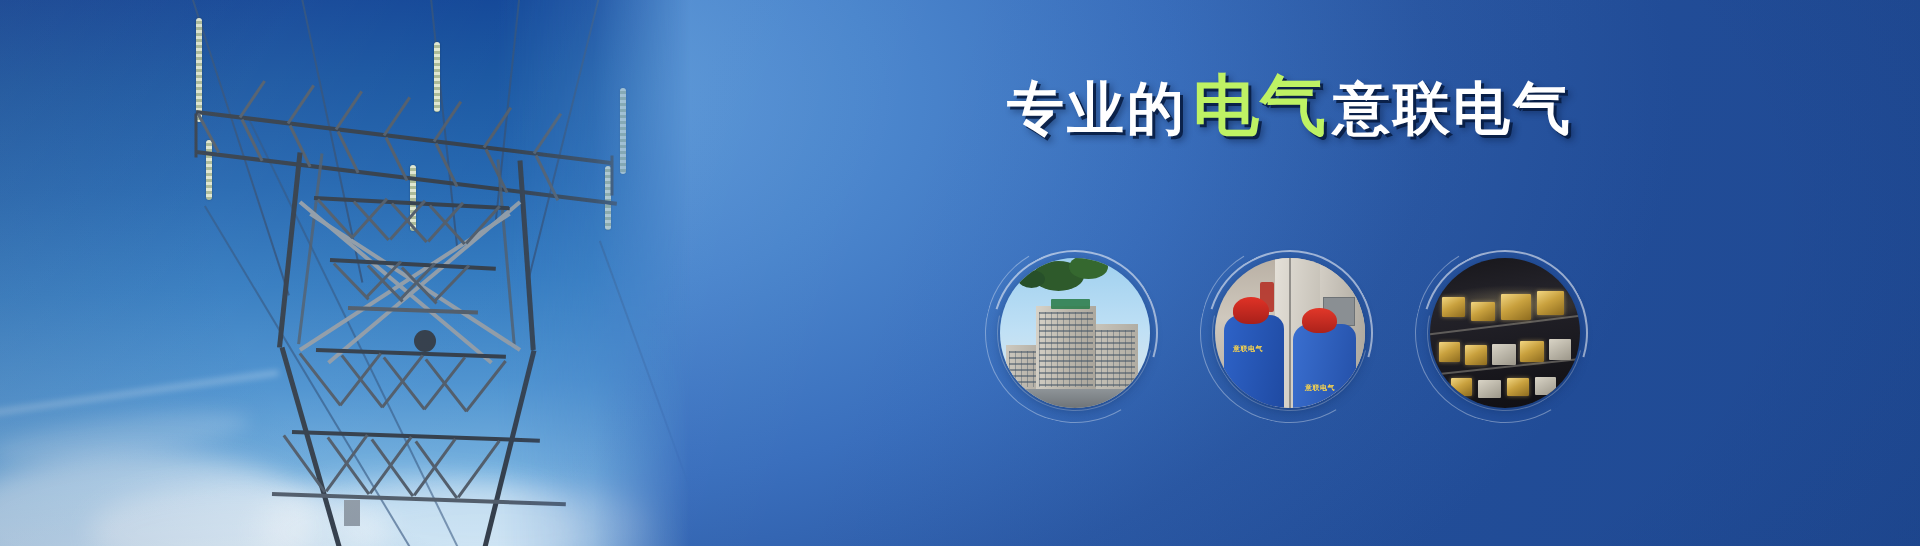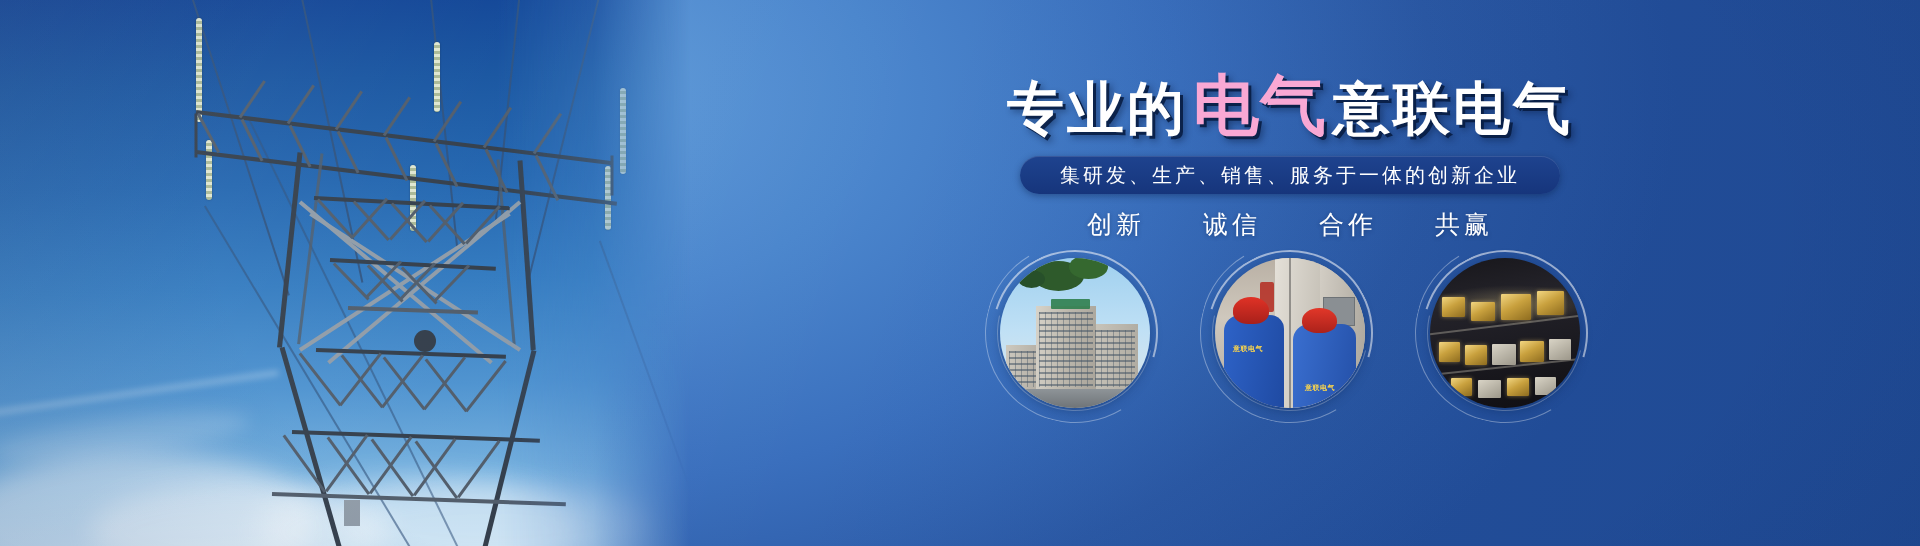--- a/index.html
+++ b/index.html
@@ -61,21 +61,21 @@
   
   .content{position:absolute;left:660px;top:0;width:1260px;height:546px;}
 
   .headline{
     position:absolute;left:0;top:72px;width:1260px;text-align:center;
     font-size:57px;line-height:1;font-weight:700;letter-spacing:3px;
     white-space:nowrap;
     text-shadow:3px 3px 0 rgba(6,26,62,.85), 5px 5px 7px rgba(4,18,48,.45);
   }
   .headline .w{color:#ffffff;}
-  .headline .r{color:#f9a8d4;font-size:66px;letter-spacing:1px;margin:0 6px;}
+  .headline .r{color:#bef264;font-size:66px;letter-spacing:1px;margin:0 6px;}
 
   .pill{
     position:absolute;left:50%;top:156px;transform:translateX(-50%);
     height:38px;line-height:38px;padding:0 40px;border-radius:19px;
     background:linear-gradient(180deg,#1b3f8f 0%,#163islands 0%,#16347d 100%);
     background:linear-gradient(180deg,#1e438f 0%,#16357c 100%);
     color:#ffffff;font-size:20px;letter-spacing:3px;white-space:nowrap;
     box-shadow:0 2px 7px rgba(6,25,66,.40), inset 0 1px 0 rgba(255,255,255,.12);
   }
 
@@ -273,28 +273,21 @@
 
   <div class="bg-sheen"></div>
   <div class="bg-vig"></div>
 
   <div class="content">
 
     <div class="headline">
       <span class="w">专业的</span><span class="r">电气</span><span class="w">意联电气</span>
     </div>
 
-    <div class="pill">集研发、生产、销售、服务于一体的创新企业</div>
-
-    <div class="values">
-      <span class="v">创新</span>
-      <span class="v">诚信</span>
-      <span class="v">合作</span>
-      <span class="v">共赢</span>
-    </div>
+
 
     <div class="circles">
 
       <div class="circ">
         <div class="ring"></div>
         <div class="ring2"></div>
         <div class="ring3"></div>
         <div class="disc">
           <div class="p1">
             <div class="bldC"></div>

